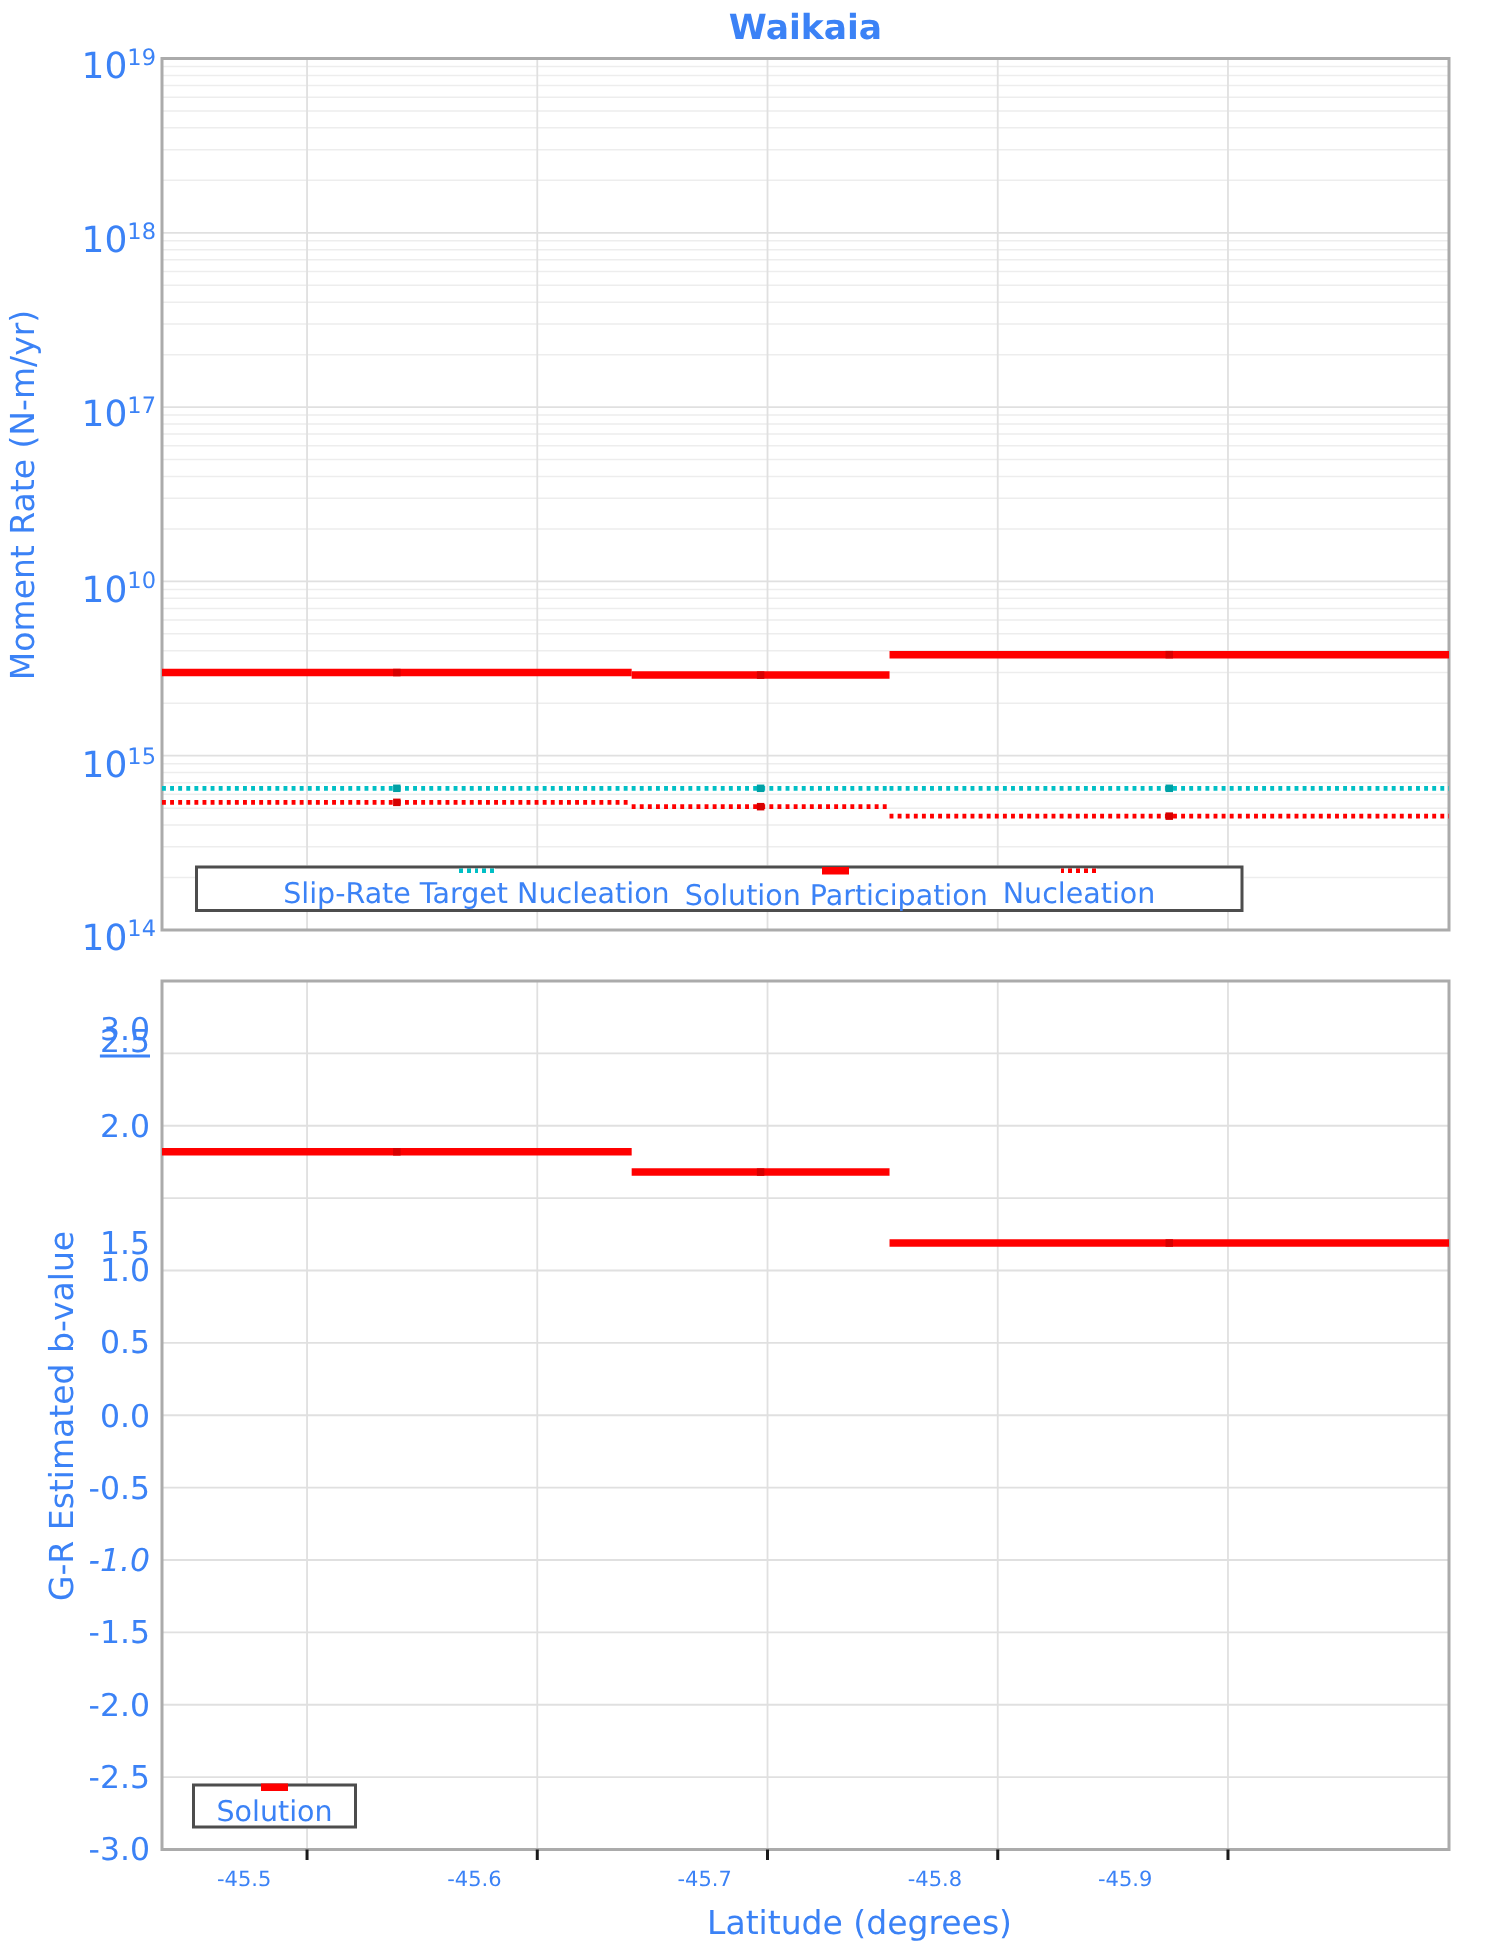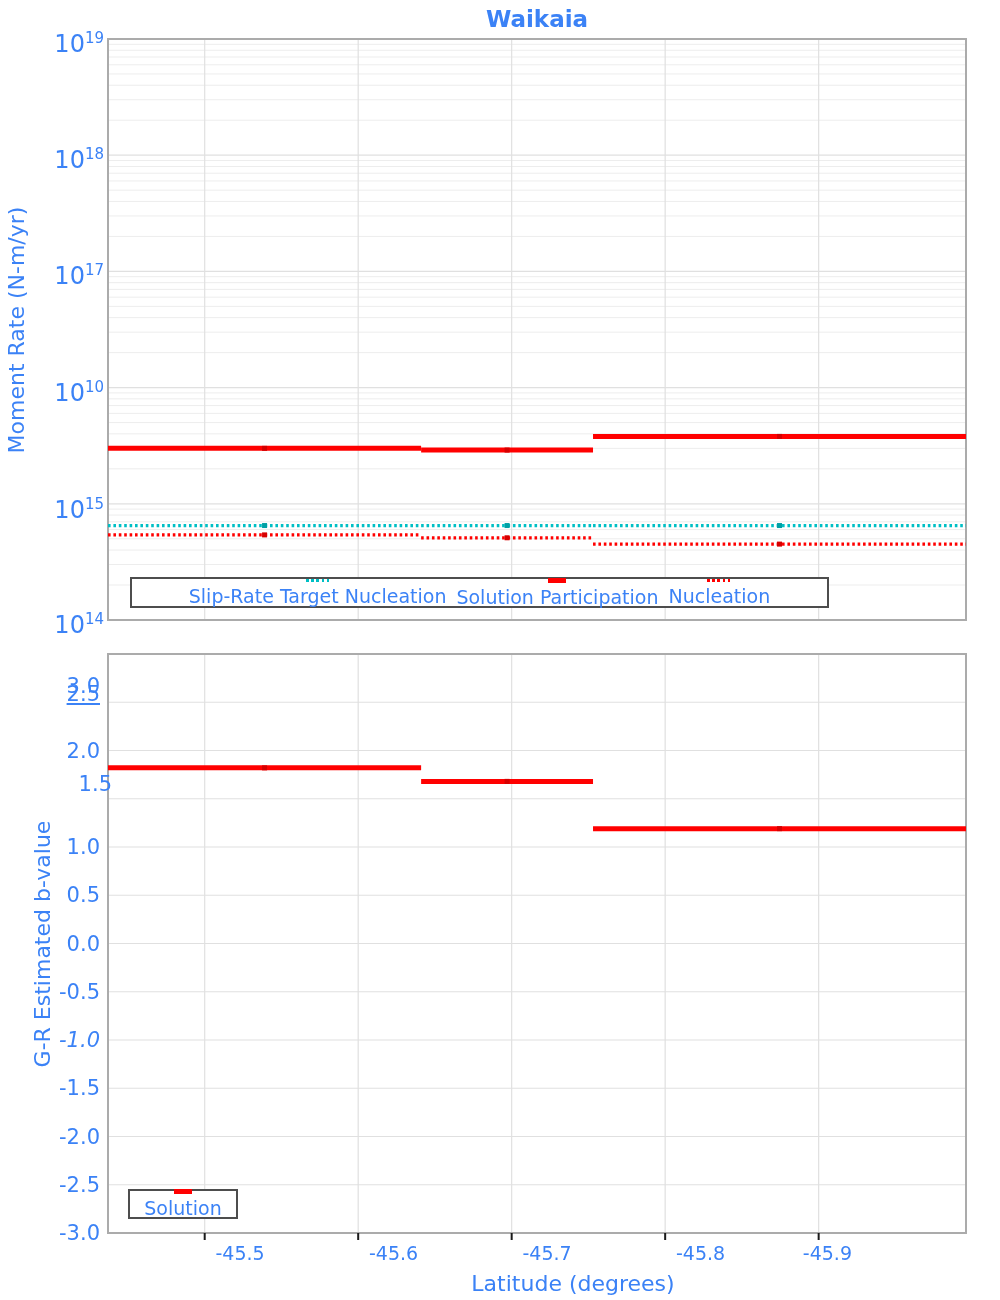--- a/index.html
+++ b/index.html
@@ -21,22 +21,22 @@
   }
   .axis-label { position: absolute; white-space: nowrap; font-size: 22px; }
   .ylabel-top   { left: 16px; top: 330px; transform: translate(-50%,-50%) rotate(-90deg); }
   .ylabel-bottom{ left: 42px; top: 944px; transform: translate(-50%,-50%) rotate(-90deg); }
   .xlabel { left: 537px; top: 1283px; transform: translate(-50%,-50%); margin-left: 36px; }
   .ytick-log { position: absolute; left: 0; width: 104px; text-align: right;
                font-size: 24px; line-height: 30px; }
   .ytick-log sup { font-size: 15px; }
   .ytick-lin { position: absolute; left: 0; width: 100px; text-align: right;
                font-size: 21px; line-height: 26px; }
-  .xtick { position: absolute; width: 120px; text-align: right;
-           font-size: 19px; line-height: 24px; }
+  .xtick { position: absolute; width: 120px; text-align: left;
+           font-size: 14px; line-height: 24px; }
   .legend {
     position: absolute; display: flex; align-items: center; justify-content: center;
     background: #ffffff; border: 2px solid #4d4d4d; box-sizing: border-box;
     font-size: 19px; gap: 10px; white-space: nowrap;
   }
   .legend-top    { left: 130px; top: 577px;  width: 699px; height: 31px; }
   .legend-bottom { left: 128px; top: 1189px; width: 110px; height: 30px; gap: 2px; }
   .legend-entry { display: flex; align-items: center; gap: 3px; flex-direction: column; }
   .swatch { display: inline-block; }
 </style>
@@ -157,21 +157,21 @@
   <div id="tick-labels">
       <div class="ytick-log" style="top: 23px;">10<sup>19</sup></div>
       <div class="ytick-log" style="top: 139.2px;">10<sup>18</sup></div>
       <div class="ytick-log" style="top: 255.4px;">10<sup>17</sup></div>
       <div class="ytick-log" style="top: 371.6px;">10<sup>10</sup></div>
       <div class="ytick-log" style="top: 489px;">10<sup>15</sup></div>
       <div class="ytick-log" style="top: 604px;">10<sup>14</sup></div>
       <div class="ytick-lin" style="top: 673px;">3.0</div>
       <div class="ytick-lin" style="top: 681px; text-decoration: underline;">2.5</div>
       <div class="ytick-lin" style="top: 737.5px;">2.0</div>
-      <div class="ytick-lin" style="top: 771px; padding-left: 12px;">1.5</div>
+      <div class="ytick-lin" style="top: 816px;">1.5</div>
       <div class="ytick-lin" style="top: 834px;">1.0</div>
       <div class="ytick-lin" style="top: 882.25px;">0.5</div>
       <div class="ytick-lin" style="top: 930.5px;">0.0</div>
       <div class="ytick-lin" style="top: 978.75px;">-0.5</div>
       <div class="ytick-lin" style="top: 1027px; font-style: italic;">-1.0</div>
       <div class="ytick-lin" style="top: 1075.25px;">-1.5</div>
       <div class="ytick-lin" style="top: 1123.5px;">-2.0</div>
       <div class="ytick-lin" style="top: 1171.75px;">-2.5</div>
       <div class="ytick-lin" style="top: 1220px;">-3.0</div>
       <div class="xtick" style="left: 144.698px; top: 1241px;">-45.5</div>

